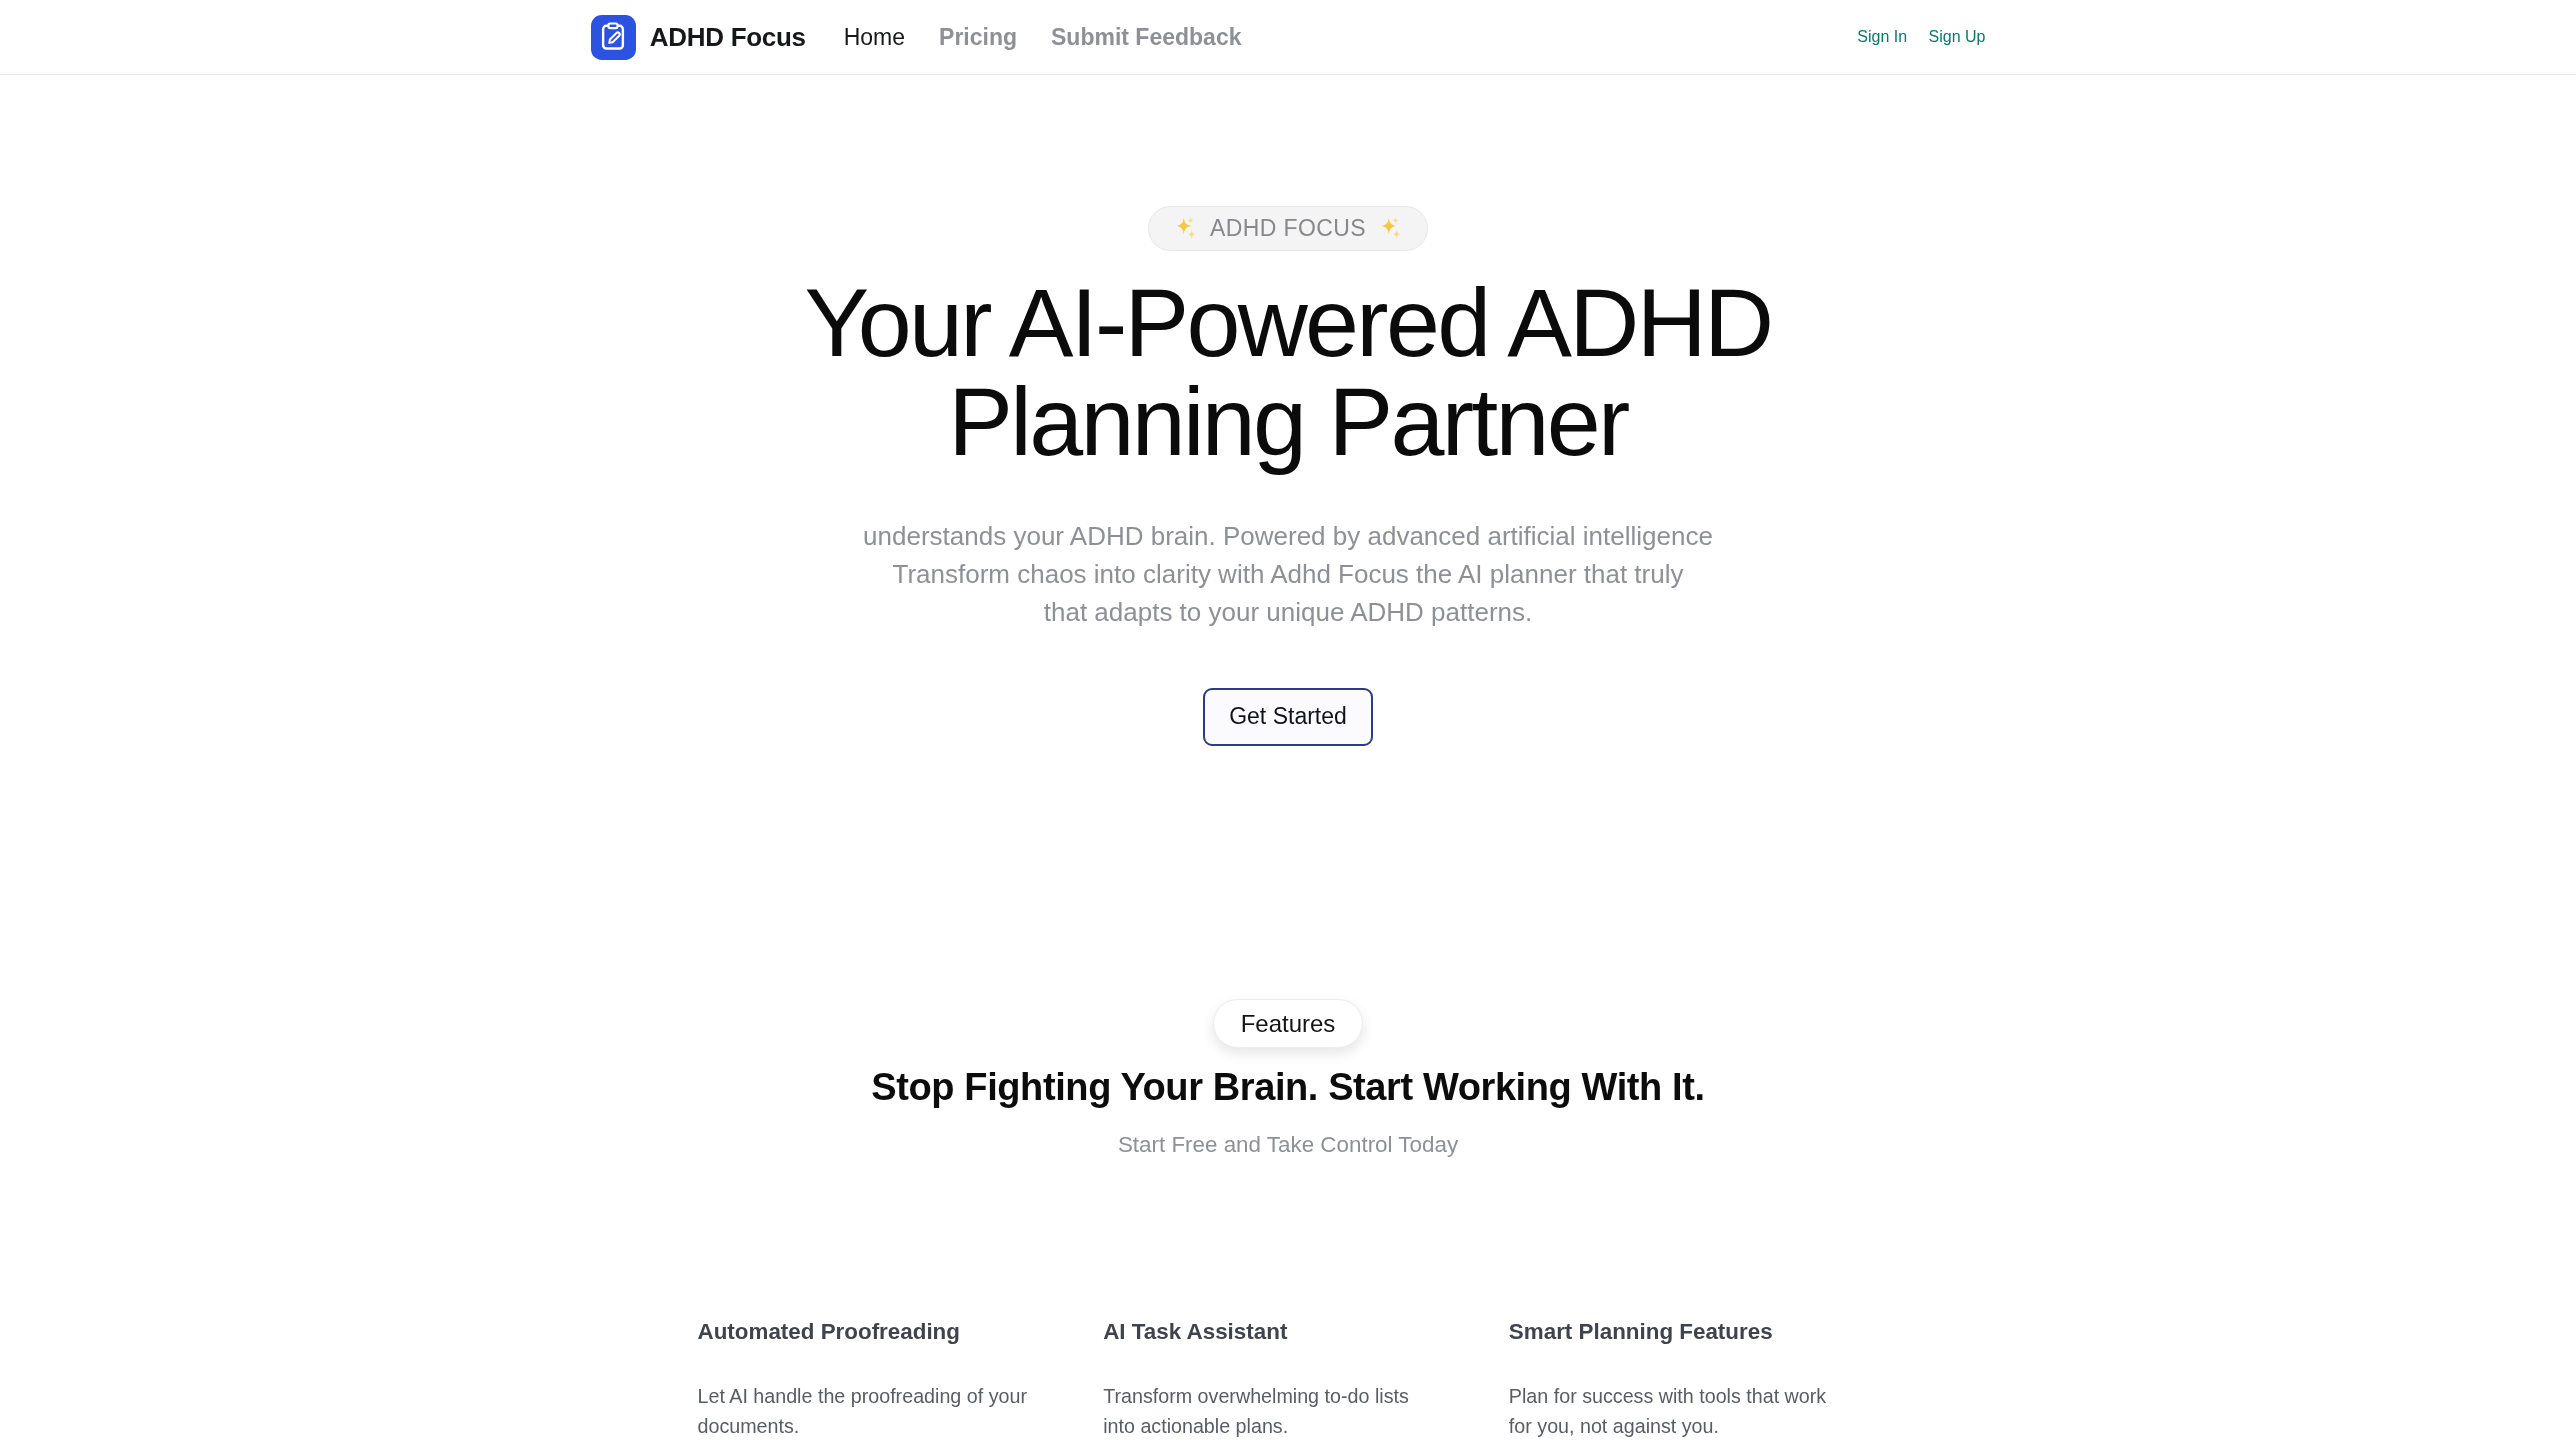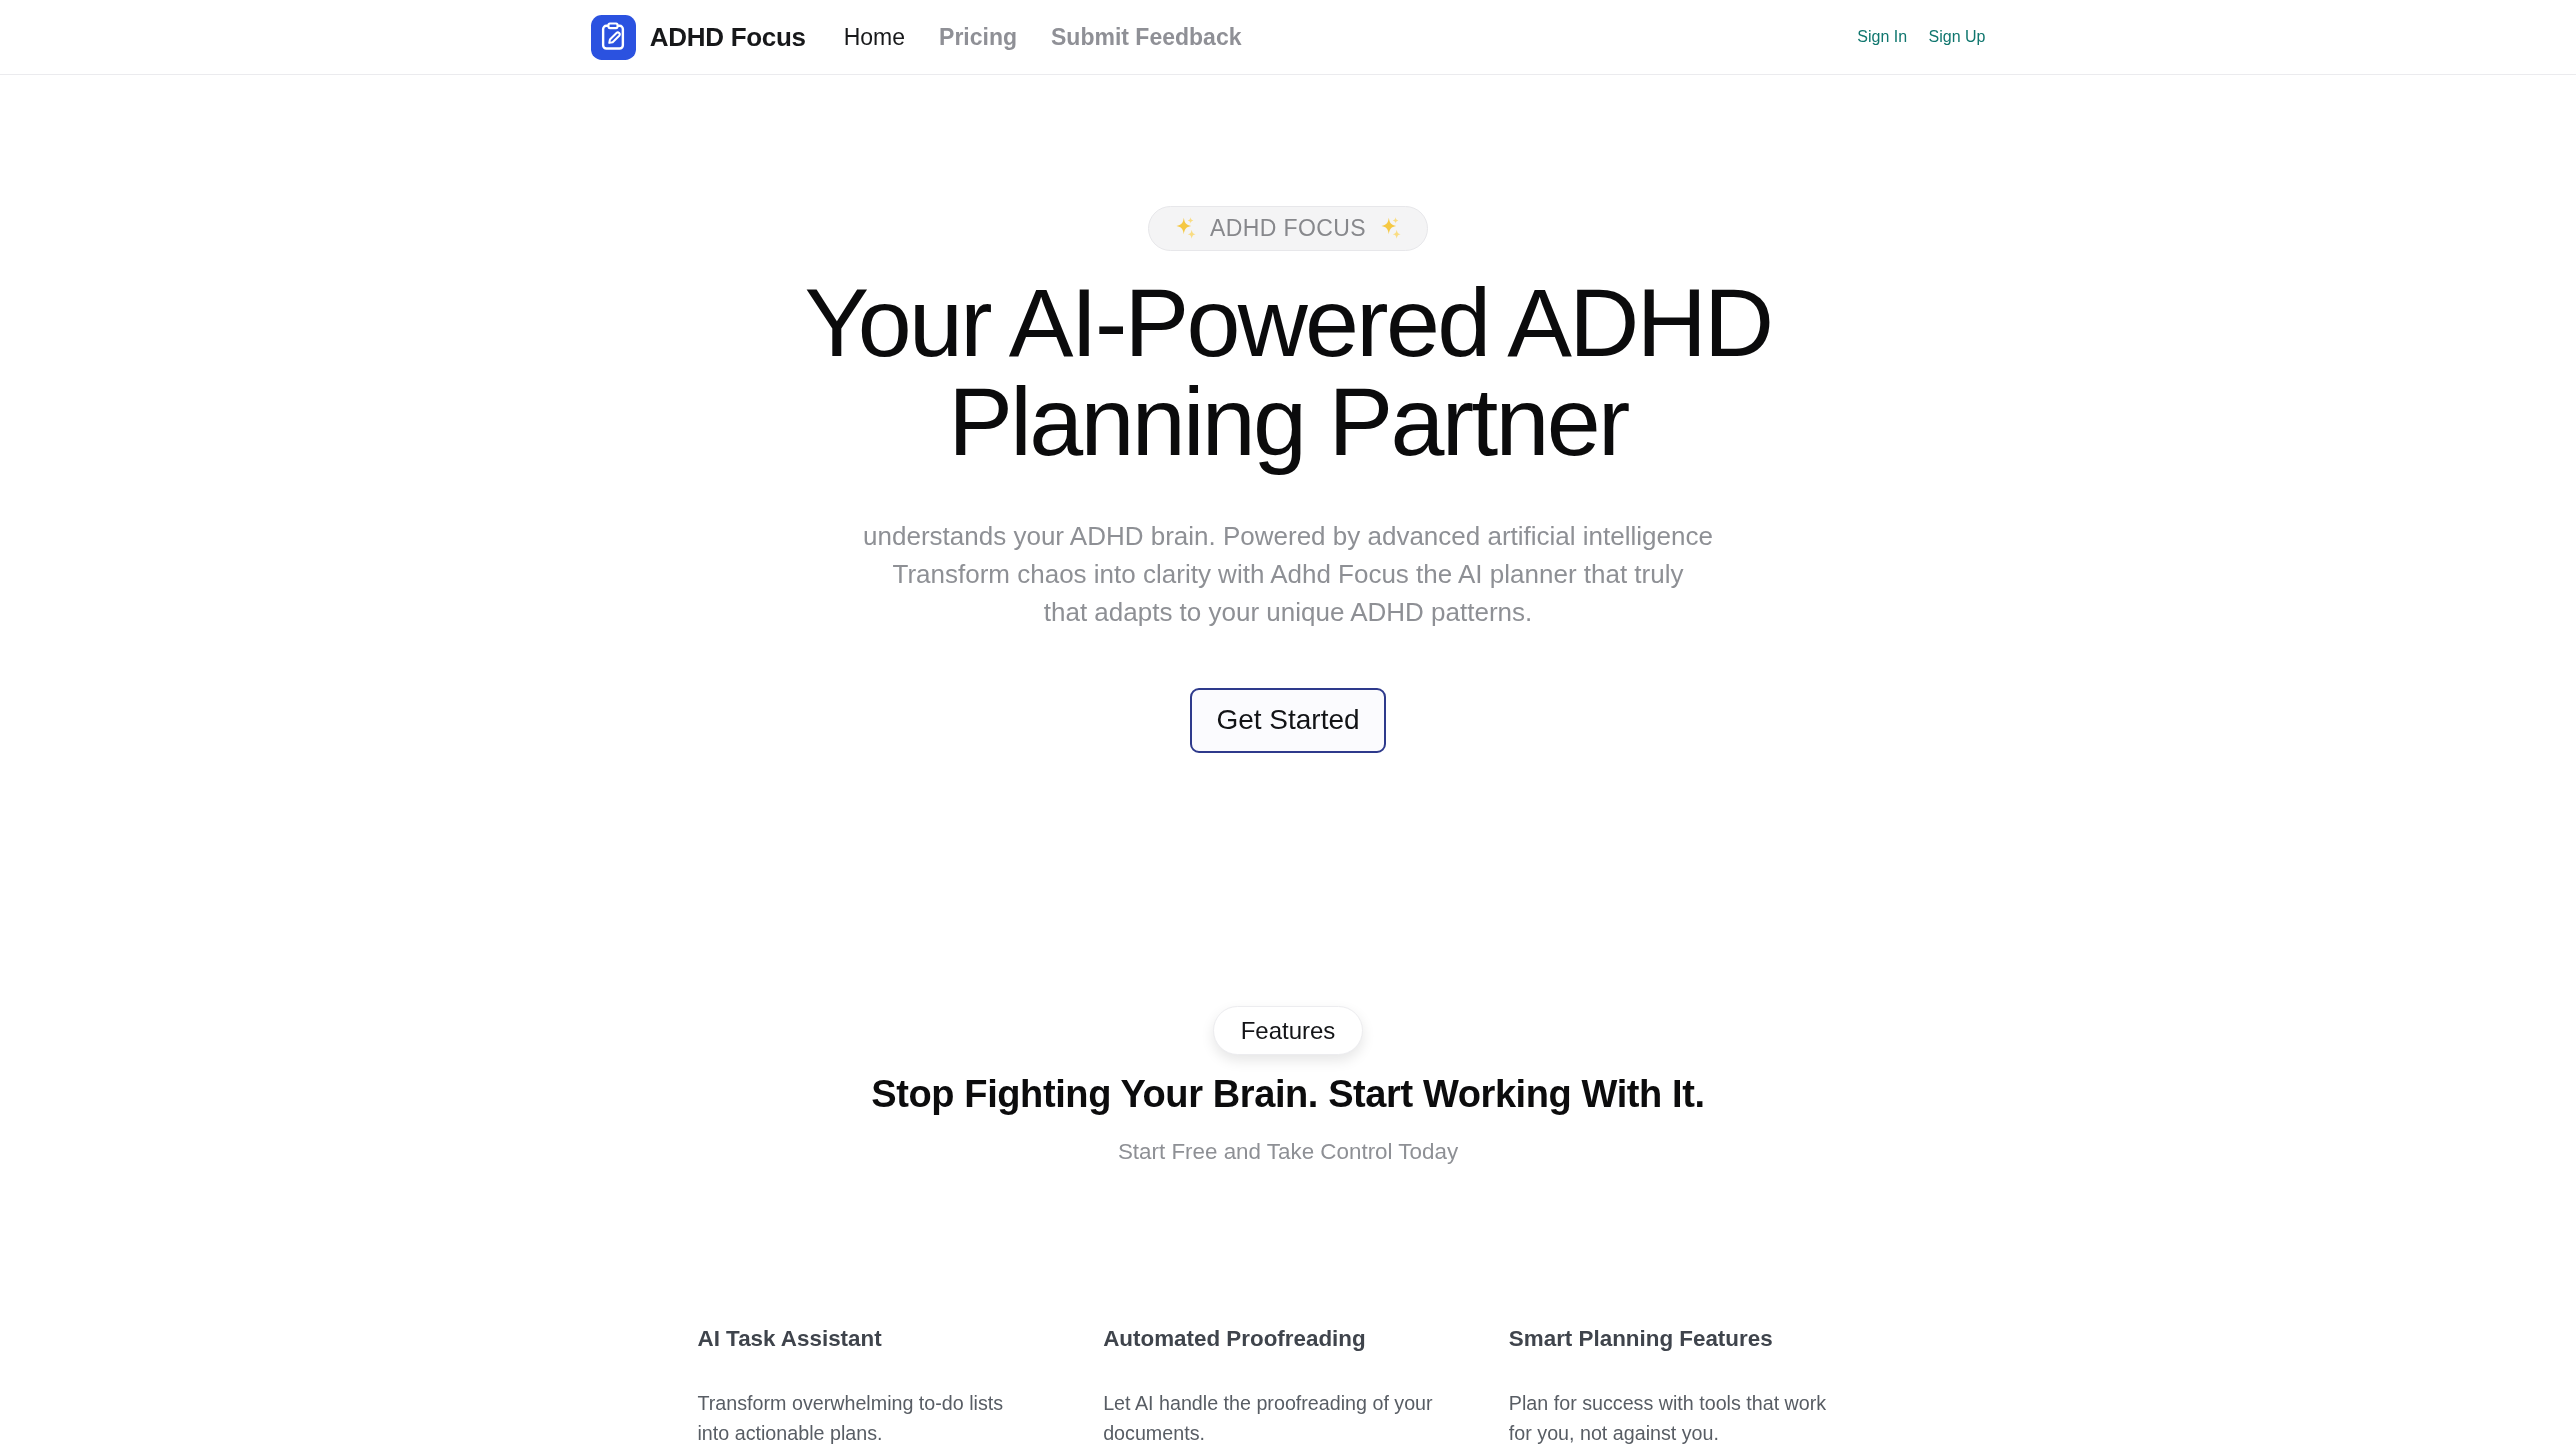--- a/index.html
+++ b/index.html
@@ -64,23 +64,23 @@
     color: #0b0b0c;
   }
   .hero-sub {
     margin-top: 45px;
     font-size: 26px;
     line-height: 38px;
     color: #8e9095;
   }
   button.cta {
     margin-top: 57px;
-    height: 65px;
+    height: 58px;
     padding: 0 24px;
-    font-size: 28px;
+    font-size: 23px;
     font-family: inherit;
     color: #121316;
     background: #fbfbfe;
     border: 2.7px solid #2e3a8c;
     border-radius: 9px;
     cursor: pointer;
   }
 
   
   .features { text-align: center; }
@@ -181,31 +181,31 @@
     <button class="cta">Get Started</button>
   </section>
 
   <section class="features">
     <div class="pill">Features</div>
     <h2 class="features-heading">Stop Fighting Your Brain. Start Working With It.</h2>
     <div class="features-sub">Start Free and Take Control Today</div>
 
     <div class="feature-grid">
       <div class="feature">
+        <h3>Automated Proofreading</h3>
+        <div class="desc">
+          <div>Let AI handle the proofreading of your</div>
+          <div>documents.</div>
+        </div>
+      </div>
+      <div class="feature">
         <h3>AI Task Assistant</h3>
         <div class="desc">
           <div>Transform overwhelming to-do lists</div>
           <div>into actionable plans.</div>
-        </div>
-      </div>
-      <div class="feature">
-        <h3>Automated Proofreading</h3>
-        <div class="desc">
-          <div>Let AI handle the proofreading of your</div>
-          <div>documents.</div>
         </div>
       </div>
       <div class="feature">
         <h3>Smart Planning Features</h3>
         <div class="desc">
           <div>Plan for success with tools that work</div>
           <div>for you, not against you.</div>
         </div>
       </div>
     </div>

